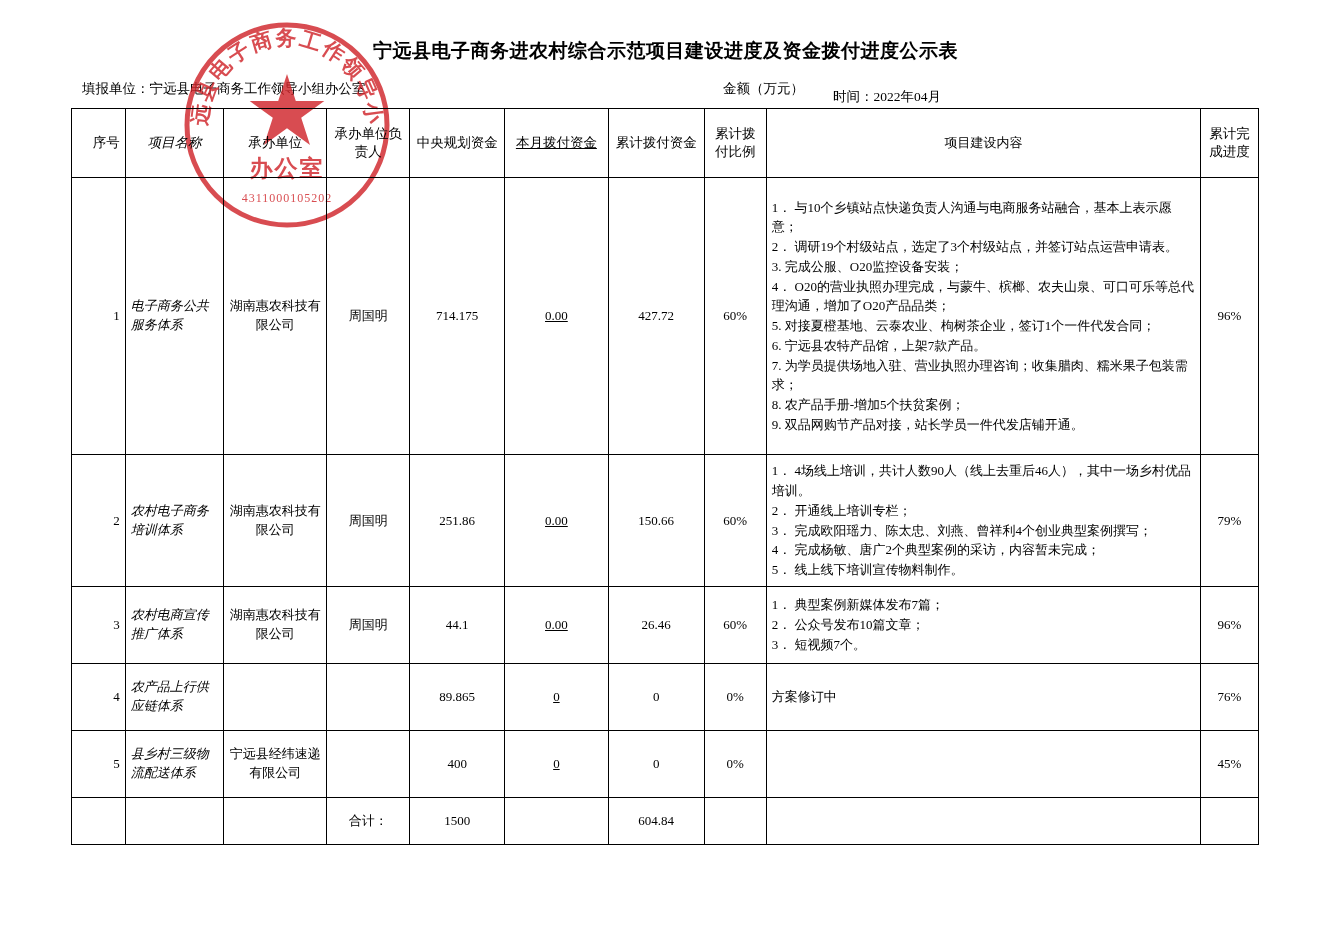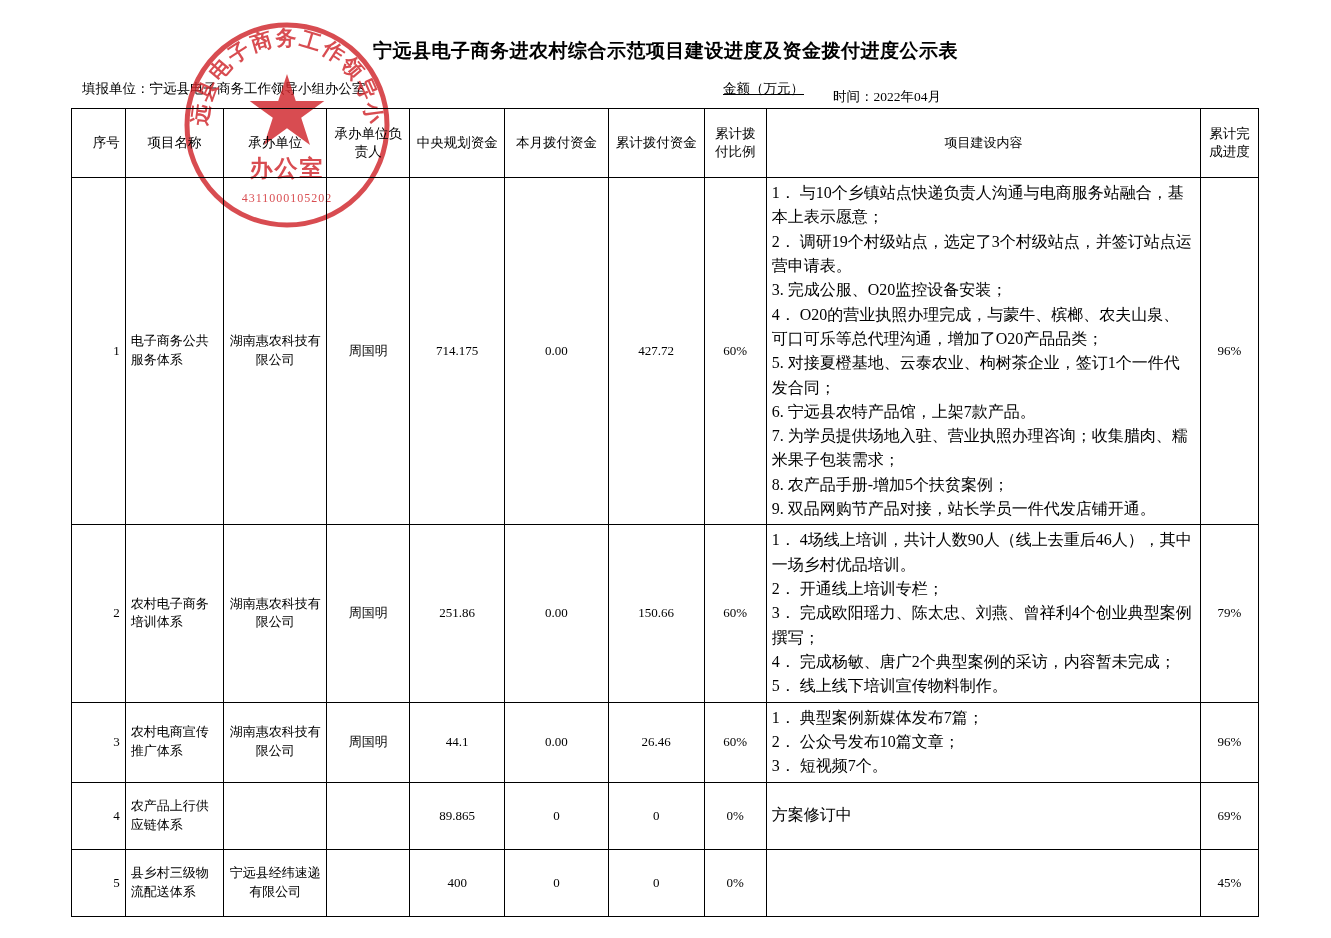--- a/index.html
+++ b/index.html
@@ -42,21 +42,20 @@
     position: absolute;
     left: 4px;
     top: 0;
     white-space: nowrap;
   }
   .meta-amount {
     position: absolute;
     left: 645px;
     top: 0;
     white-space: nowrap;
-    text-decoration: underline;
   }
   .meta-date {
     position: absolute;
     left: 755px;
     top: 8px;
     white-space: nowrap;
   }
 
   table.main {
     position: absolute;
@@ -73,37 +72,37 @@
     vertical-align: middle;
     font-weight: normal;
   }
   thead td {
     text-align: center;
     font-size: 13.5px;
     line-height: 1.35;
     height: 62px;
   }
   .c-seq    { width: 52px;  text-align: right; }
-  .c-proj   { width: 95px;  line-height: 1.45; }
+  .c-proj   { width: 95px;  line-height: 1.45; font-style: italic; }
   .c-unit   { width: 100px; text-align: center; line-height: 1.45; }
   .c-person { width: 80px;  text-align: center; }
   .c-plan   { width: 92px;  text-align: center; }
-  .c-month  { width: 100px; text-align: center; }
+  .c-month  { width: 100px; text-align: center; text-decoration: underline; }
   .c-accum  { width: 93px;  text-align: center; }
   .c-ratio  { width: 60px;  text-align: center; }
   .c-content{ width: 420px; text-align: left; line-height: 1.5; font-size: 13px; }
   .c-prog   { width: 56px;  text-align: center; }
 
   tbody td { height: 30px; }
   .content-cell {
     text-align: left;
     vertical-align: top;
     padding: 8px 9px;
     line-height: 1.52;
-    font-size: 16px;
+    font-size: 13px;
   }
   .content-cell div { white-space: normal; }
   .row1 td { height: 270px; }
   .row2 td { height: 125px; }
   .row3 td { height: 70px; }
   .row4 td { height: 60px; }
   .row5 td { height: 60px; }
   .total-row td { height: 40px; }
   .total-label {
     text-align: center;
@@ -239,32 +238,44 @@
         <td class="c-proj">农产品上行供应链体系</td>
         <td class="c-unit"></td>
         <td class="c-person"></td>
         <td class="c-plan">89.865</td>
         <td class="c-month">0</td>
         <td class="c-accum">0</td>
         <td class="c-ratio">0%</td>
         <td class="c-content content-cell">
           <div>方案修订中</div>
         </td>
-        <td class="c-prog">69%</td>
+        <td class="c-prog">76%</td>
       </tr>
 
       <tr class="row5">
         <td class="c-seq">5</td>
         <td class="c-proj">县乡村三级物流配送体系</td>
         <td class="c-unit">宁远县经纬速递有限公司</td>
         <td class="c-person"></td>
         <td class="c-plan">400</td>
         <td class="c-month">0</td>
         <td class="c-accum">0</td>
         <td class="c-ratio">0%</td>
         <td class="c-content content-cell"></td>
         <td class="c-prog">45%</td>
       </tr>
 
+      <tr class="total-row">
+        <td class="c-seq"></td>
+        <td class="c-proj"></td>
+        <td class="c-unit"></td>
+        <td class="c-person total-label">合计：</td>
+        <td class="c-plan">1500</td>
+        <td class="c-month"></td>
+        <td class="c-accum">604.84</td>
+        <td class="c-ratio"></td>
+        <td class="c-content"></td>
+        <td class="c-prog"></td>
+      </tr>
     </tbody>
   </table>
 
 </div>
 
 </body></html>

